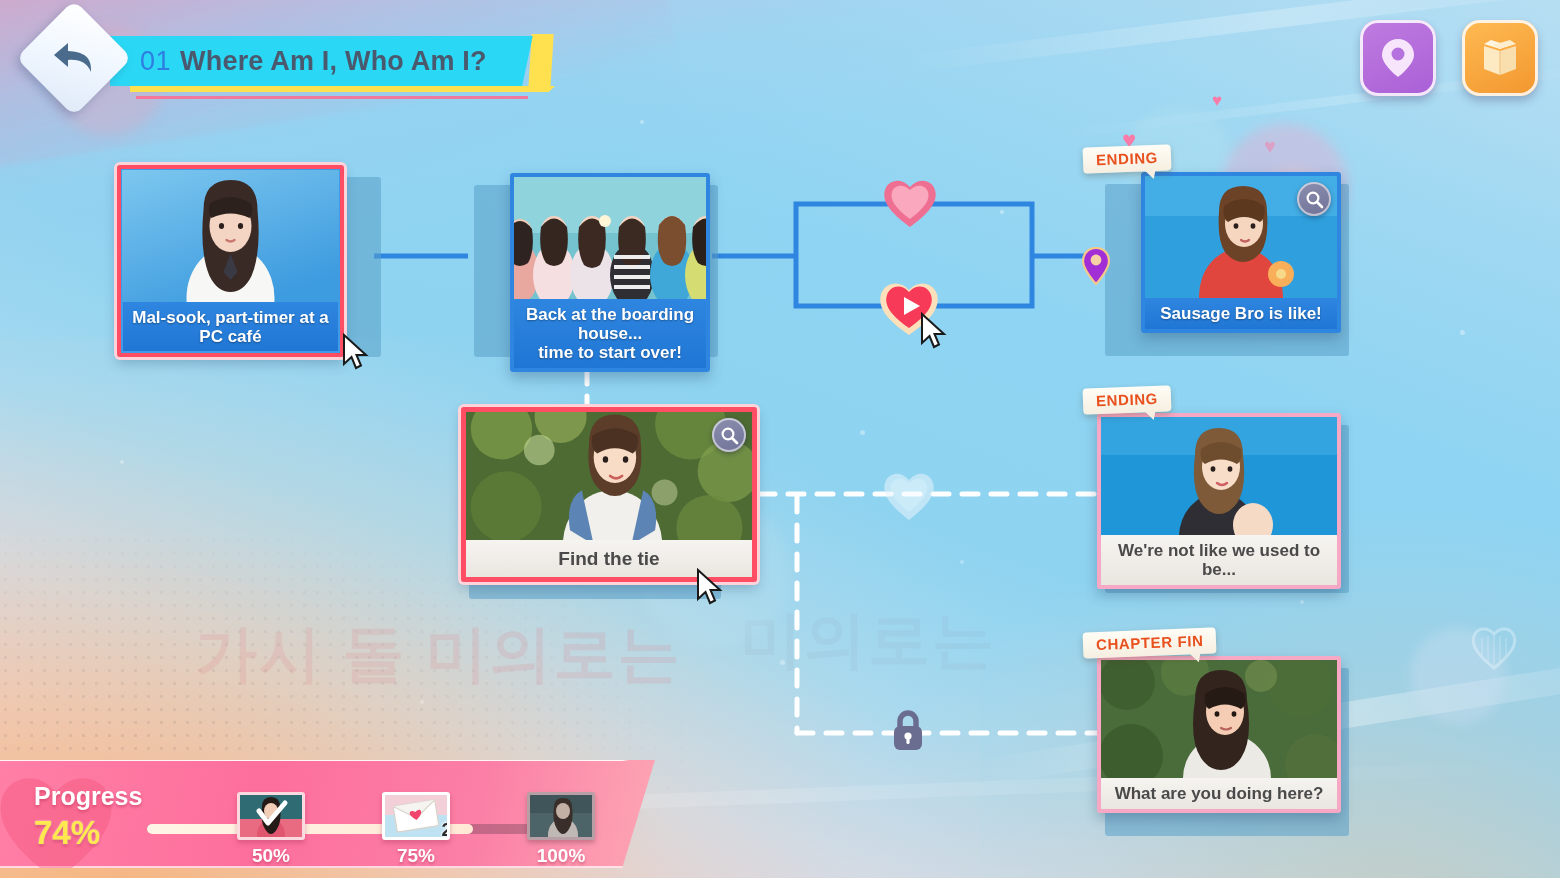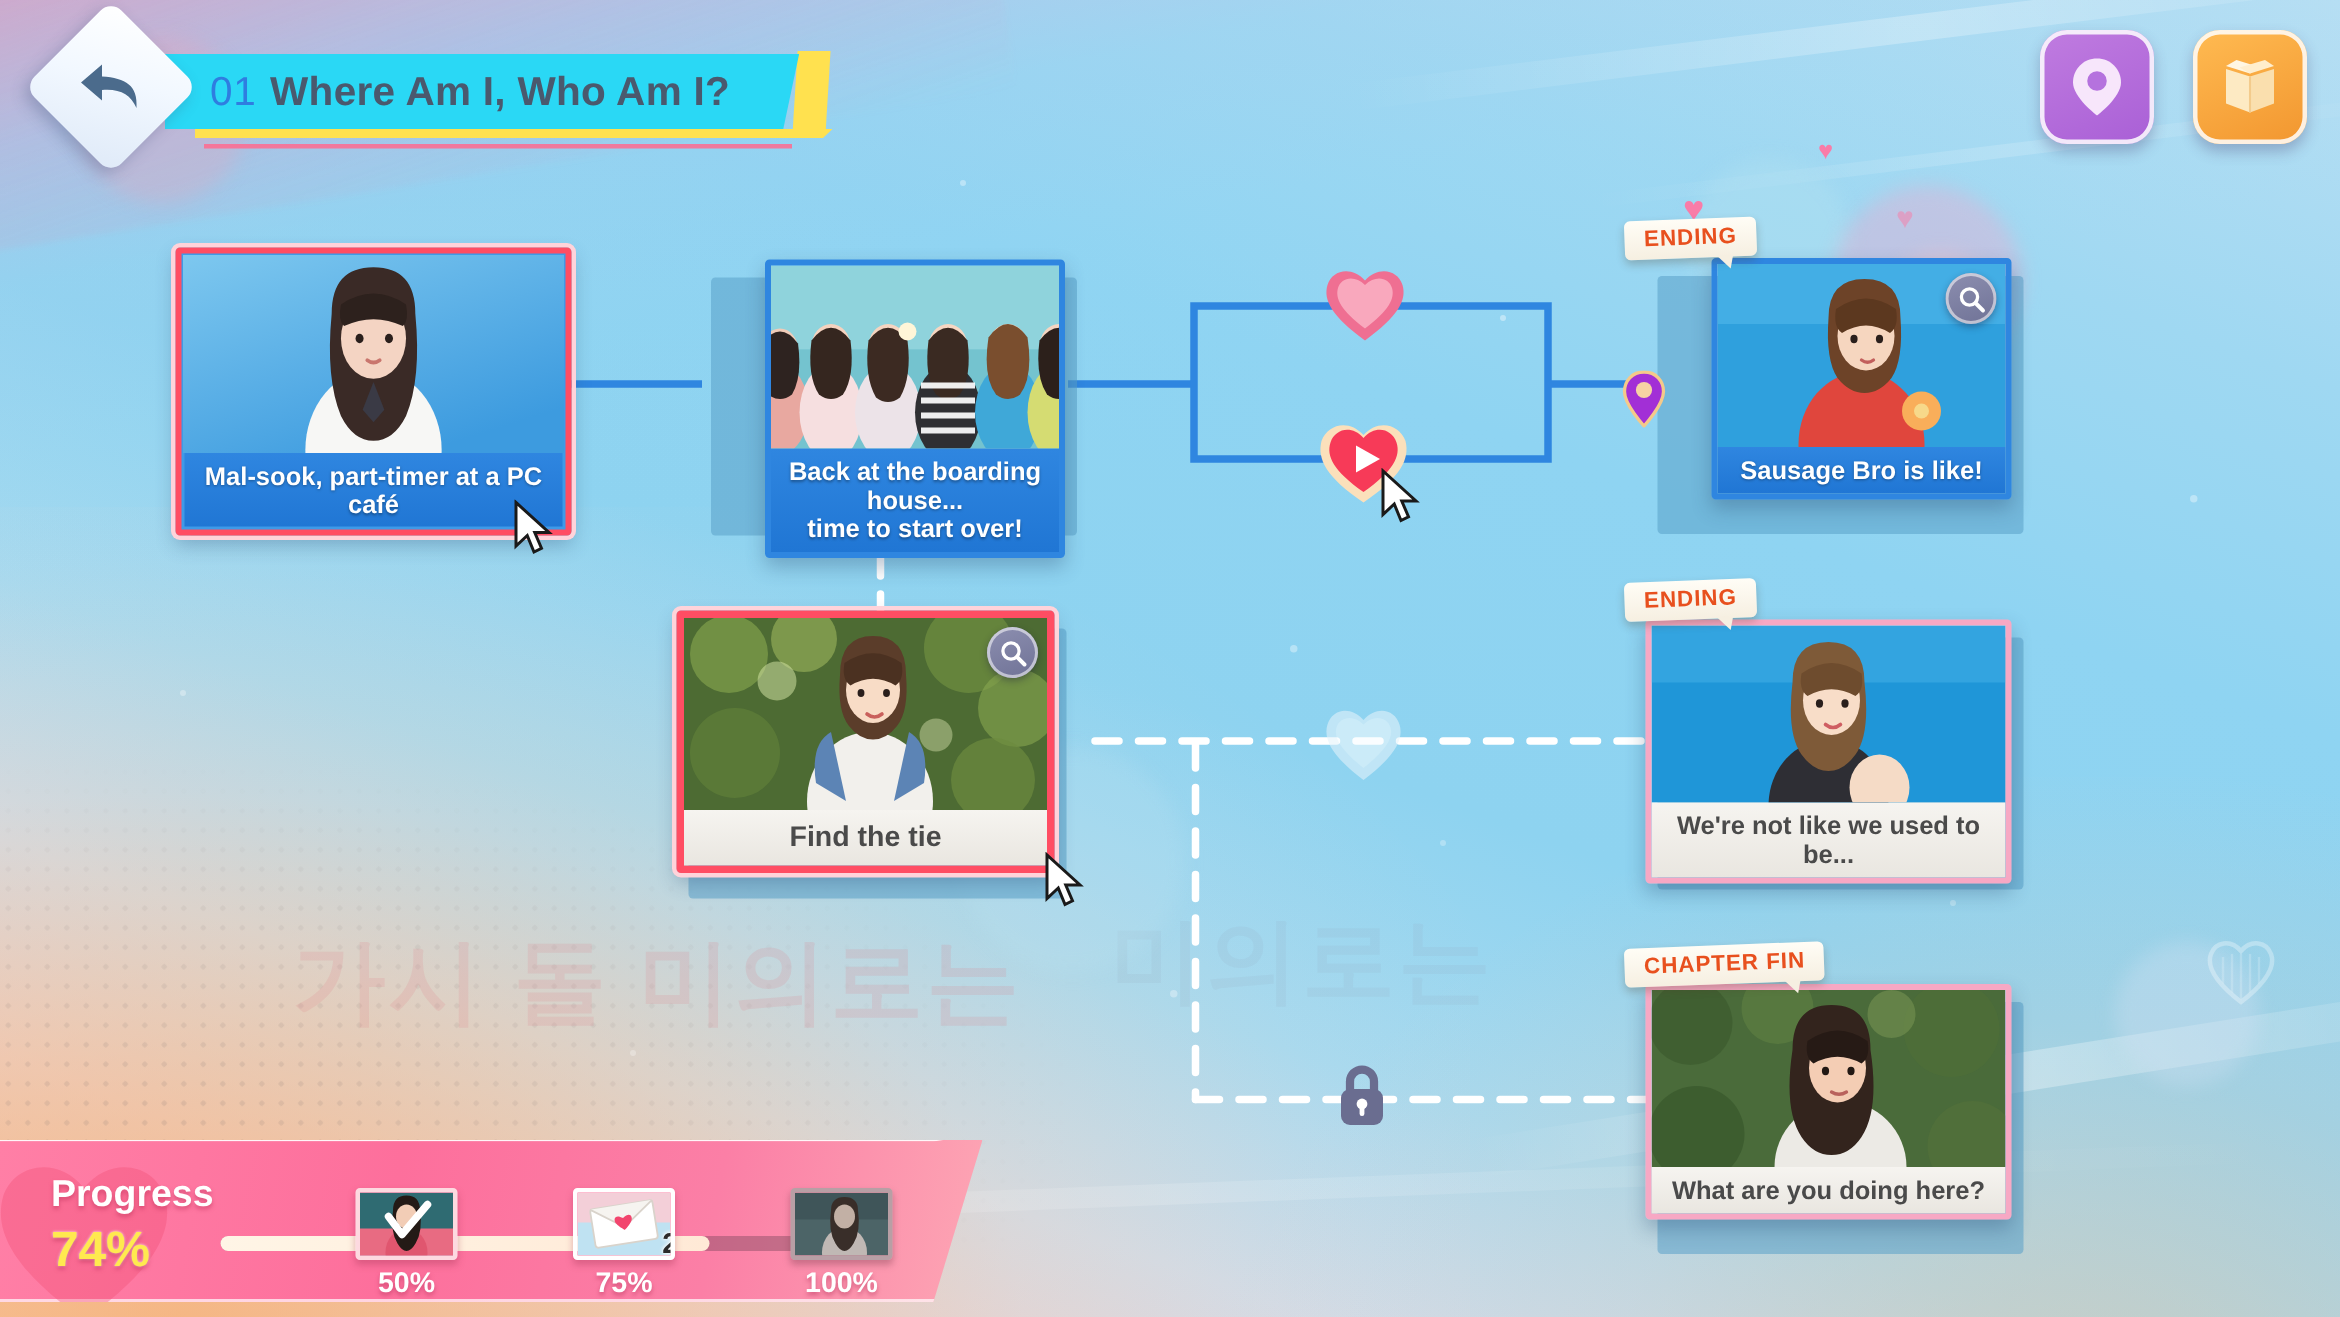--- a/index.html
+++ b/index.html
@@ -441,21 +441,21 @@
       <svg width="42" height="42" viewBox="0 0 42 42">
         <path d="M21 12 L5 7 L12 3 L28 8 Z" fill="#fff6e2"></path>
         <path d="M21 12 L37 7 L31 3 L14 8 Z" fill="#ffeecd"></path>
         <path d="M5 9 L21 14 L21 38 L5 32 Z" fill="#fdeac3"></path>
         <path d="M37 9 L21 14 L21 38 L37 32 Z" fill="#fadfae"></path>
         <path d="M21 14 L21 38" stroke="#f3cb8c" stroke-width="1.4"></path>
       </svg>
     </div>
   </div>
 
-  <div class="card" style="left:117px; top:165px; width:264px;">
+  <div class="card" style="left:117px; top:165px; width:227px;">
     <div class="card-shadowplate" style="width:256px;height:180px;"></div>
     <div class="card-frame bd-selected inner-blue">
       <div class="thumb" style="height:132px; background:linear-gradient(165deg,#6fc0ea,#3f9de0);">
         <svg width="100%" height="132" viewBox="0 0 246 132" preserveAspectRatio="xMidYMid slice">
           <rect width="246" height="132" fill="url(#g1)"></rect>
           <defs>
               <linearGradient id="g1" x1="0" y1="0" x2="0.6" y2="1">
             <stop offset="0" stop-color="#7ec8ef"></stop>
                 <stop offset="1" stop-color="#3d9bdf"></stop>
               </linearGradient>
@@ -542,21 +542,21 @@
         </svg>
       </div>
       <div class="caption blue">Sausage Bro is like!</div>
     </div>
     <svg class="pin-marker" viewBox="0 0 30 38">
       <path d="M15 1 C7 1 2 7 2 14 C2 23 15 37 15 37 C15 37 28 23 28 14 C28 7 23 1 15 1 Z" fill="#a22fd6" stroke="#f5c98a" stroke-width="2.2"></path>
       <circle cx="15" cy="13" r="5.4" fill="#f6d2a4"></circle>
     </svg>
   </div>
 
-  <div class="card" style="left:451px; top:407px; width:252px;">
+  <div class="card" style="left:461px; top:407px; width:296px;">
     <div class="card-shadowplate" style="width:252px;height:180px;"></div>
     <div class="card-frame bd-selected">
       <div class="thumb" style="height:128px;">
         <svg width="100%" height="128" viewBox="0 0 242 128" preserveAspectRatio="xMidYMid slice">
           <rect width="242" height="128" fill="#4d6b33"></rect>
           <circle cx="30" cy="24" r="26" fill="#7a9a48" opacity=".8"></circle>
           <circle cx="80" cy="14" r="22" fill="#9fb55e" opacity=".6"></circle>
           <circle cx="190" cy="20" r="30" fill="#6e8c40" opacity=".75"></circle>
           <circle cx="222" cy="60" r="26" fill="#88a650" opacity=".6"></circle>
           <circle cx="34" cy="90" r="30" fill="#5e7d38" opacity=".8"></circle>

